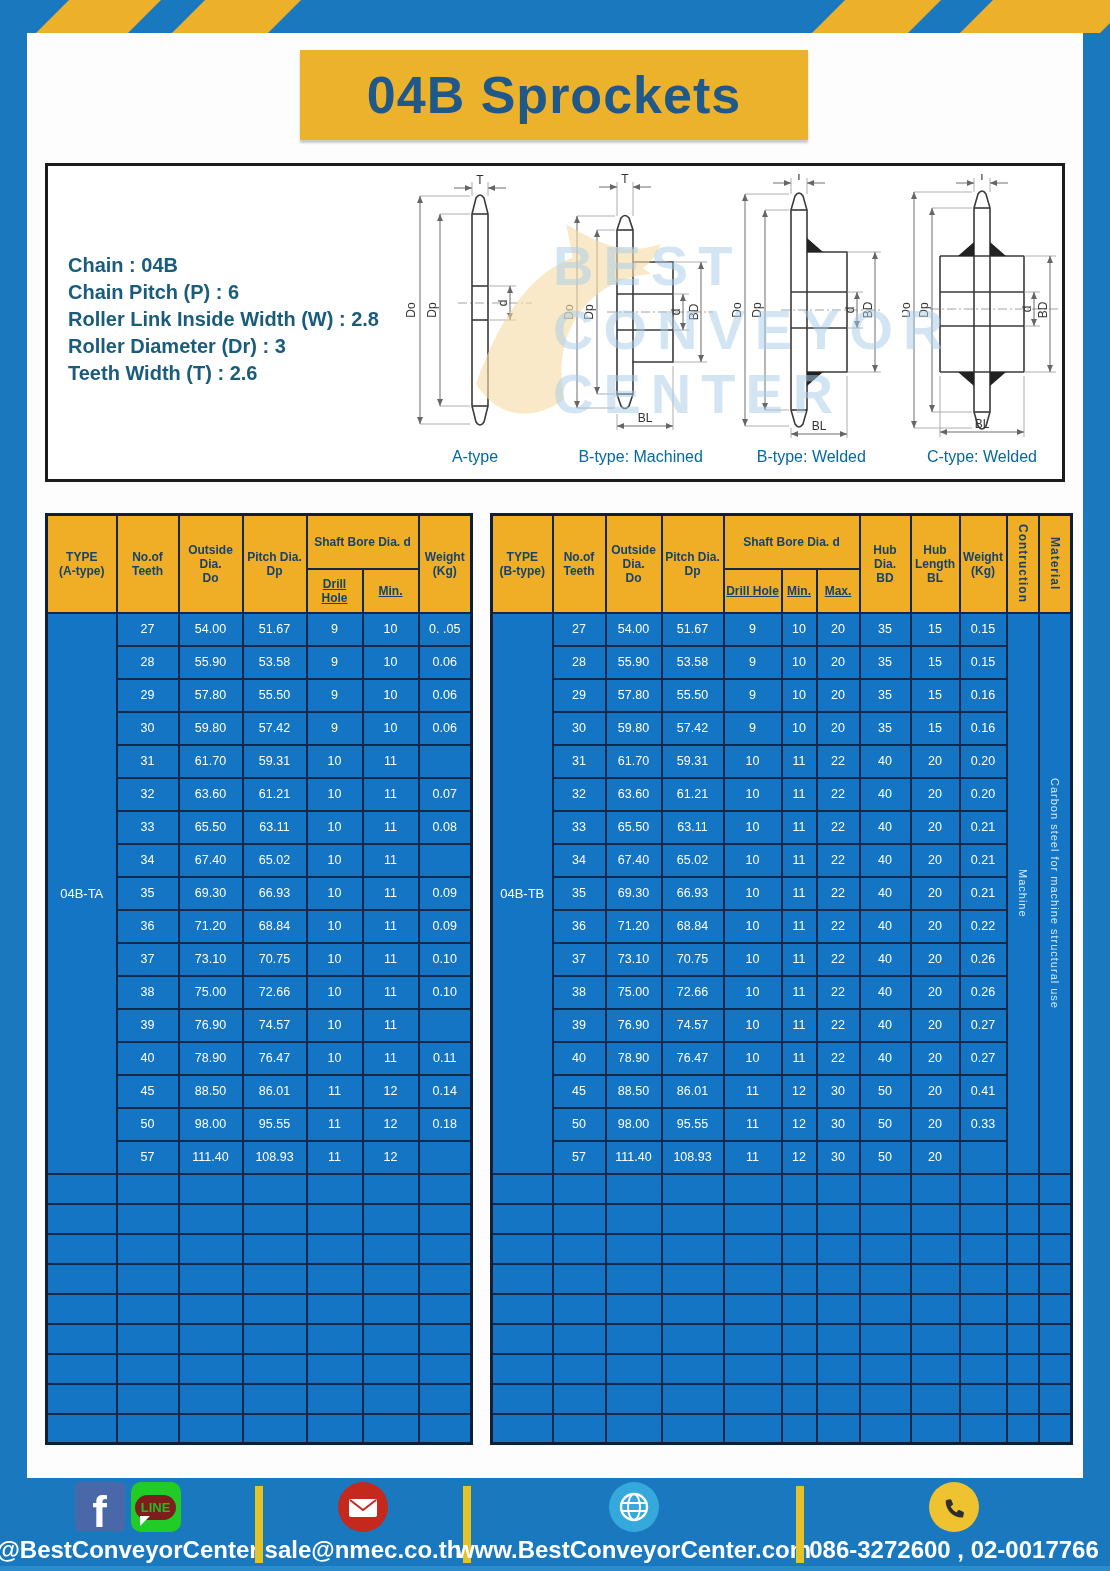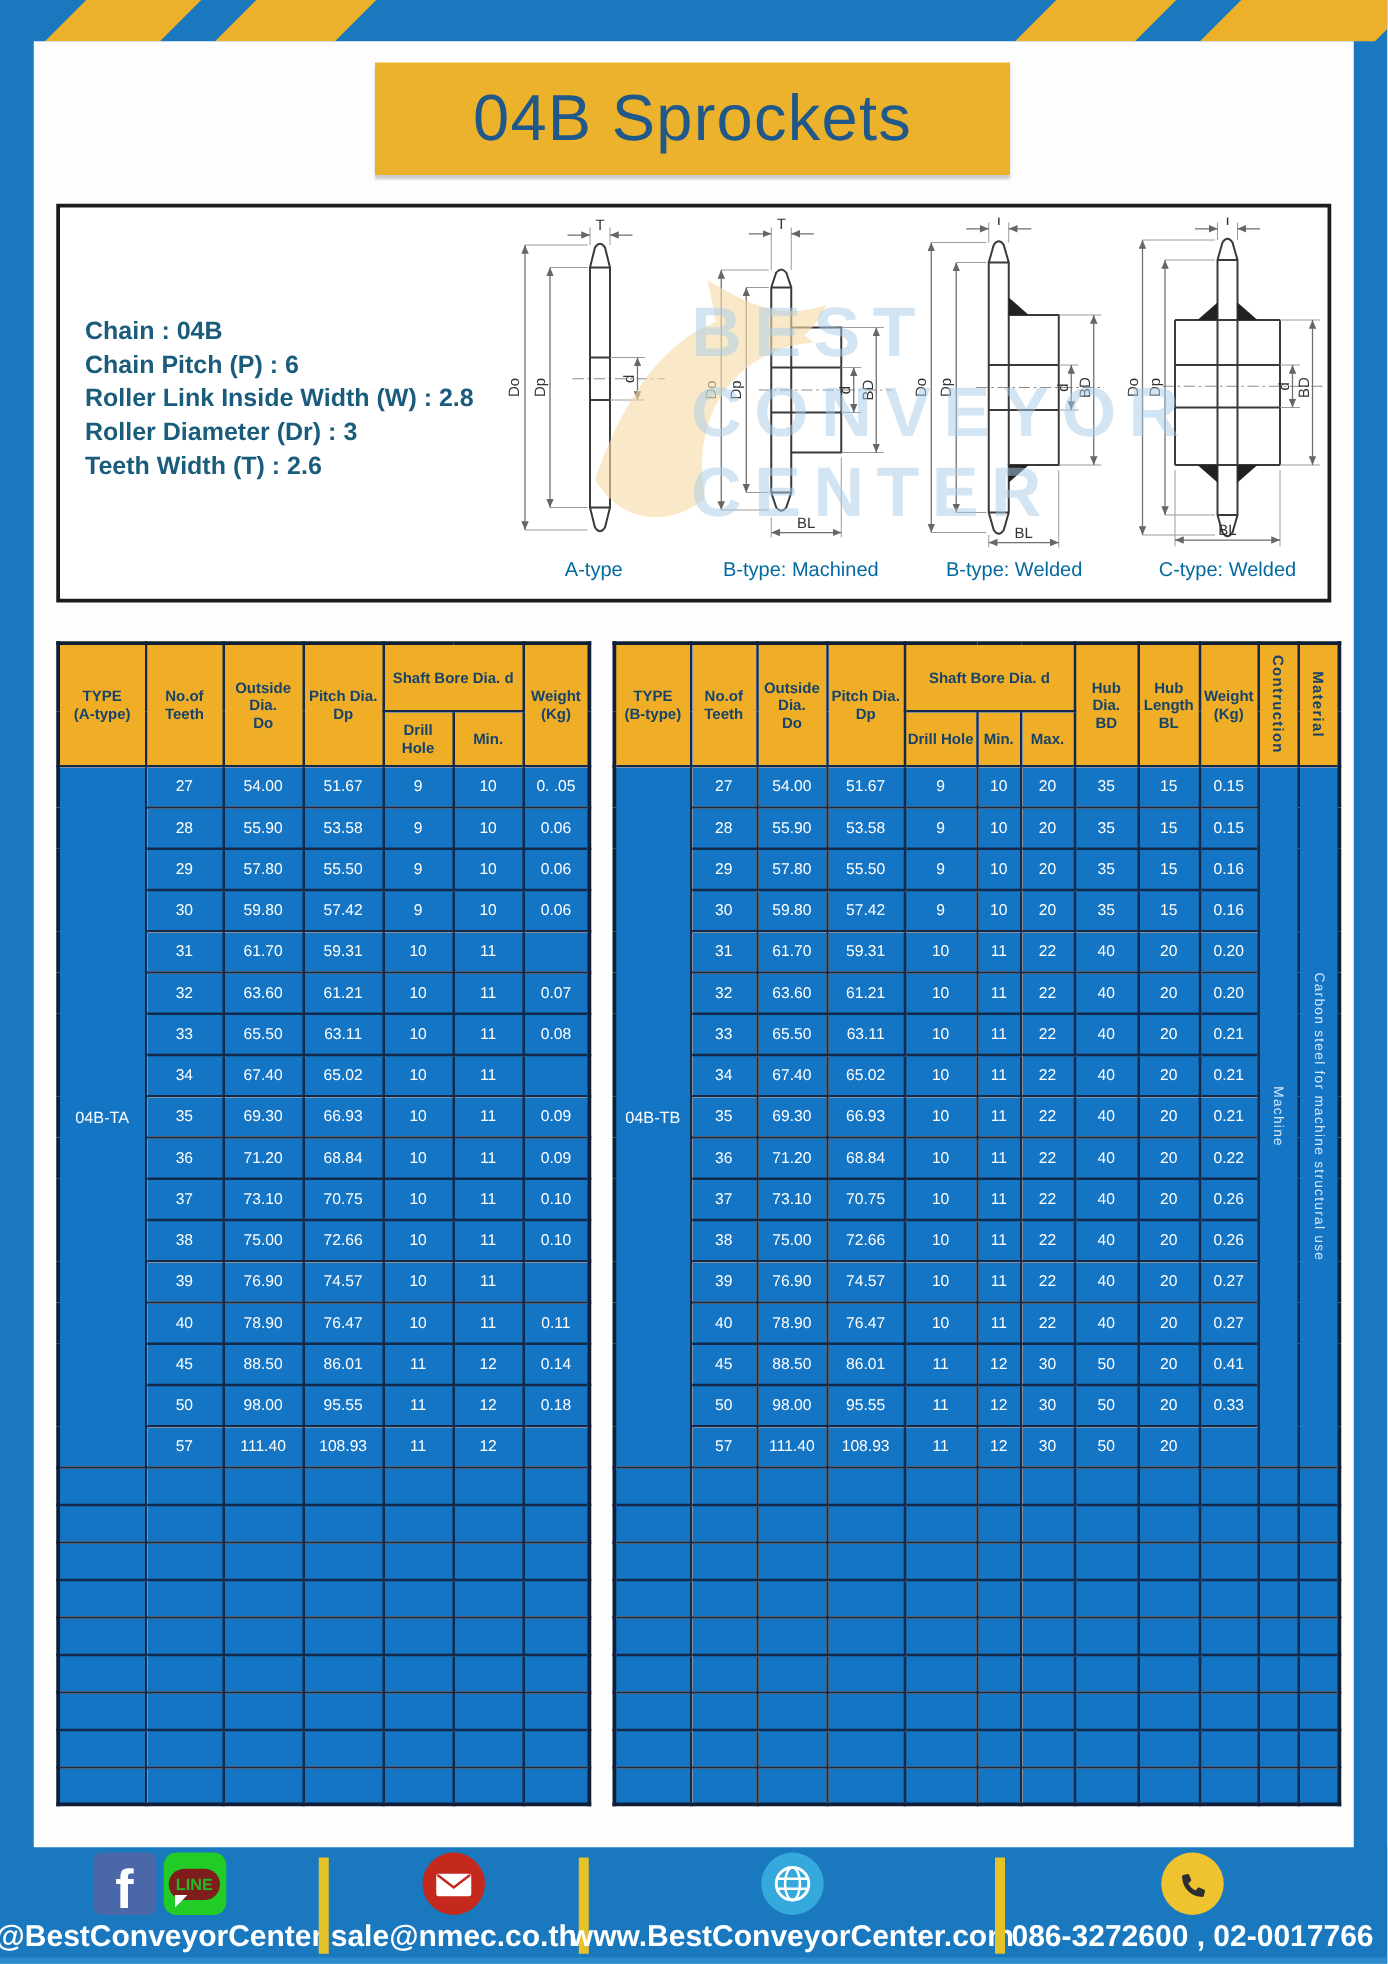--- a/index.html
+++ b/index.html
@@ -13,21 +13,21 @@
   .s2 { left:188px; width:96px; }
   .s3 { left:828px; width:96px; }
   .s4 { left:976px; width:140px; }
 
   
   .paper { position:absolute; left:27px; top:33px; width:1056px; height:1445px; background:#FDFDFD; }
 
   .title-banner { position:absolute; left:273px; top:17px; width:508px; height:90px;
     background:#EDB22B; display:flex; align-items:center; justify-content:center;
     box-shadow:0 3px 2px rgba(110,110,110,.35); }
-  .title-banner h1 { font-size:52px; font-weight:normal; color:#20588A; letter-spacing:1px; }
+  .title-banner h1 { font-size:52px; font-weight:bold; color:#20588A; letter-spacing:1px; }
 
   
   .spec-panel { position:absolute; left:18px; top:130px; width:1020px; height:319px;
     background:#fff; border:3px solid #1c1c1c; }
   .spec-lines { position:absolute; left:20px; top:86px; z-index:3; }
   .spec-lines div { font-size:20px; font-weight:bold; color:#1A5C7C; line-height:27px; }
 
   .figures { position:absolute; left:352px; top:8px; width:662px; height:300px; display:flex;
     justify-content:space-between; z-index:1; }
   .fig { display:flex; flex-direction:column; align-items:center; }
@@ -42,21 +42,21 @@
   .watermark { position:absolute; left:505px; top:68px; z-index:2; opacity:.5; pointer-events:none; }
   .watermark div { font-size:56px; font-weight:bold; letter-spacing:10px; line-height:64px; color:#A9CDE9; }
   .wm-shape { position:absolute; left:398px; top:28px; z-index:2; opacity:.6; pointer-events:none; }
 
   
   .tables { position:absolute; left:18px; top:480px; width:1022px; display:flex; gap:17px; }
   table { border-collapse:collapse; table-layout:fixed; border:3px solid #101F38; }
   th, td { border:2px solid #12294A; text-align:center; vertical-align:middle; overflow:hidden; }
   thead th { background:#EFAE25; color:#17436B; font-size:12px; font-weight:bold; white-space:pre-line; padding:2px 1px; }
   .hrow1 th { height:54px; }
-  .hrow2 th { height:44px; }
+  .hrow2 th { height:44px;text-decoration:underline; }
   tbody td { background:#1475C5; color:#FFF; font-size:12.5px; height:33px; }
   tbody tr.empty-row td { height:30px; }
   td.type-cell { font-size:13px; }
   th.vert-head { writing-mode:vertical-rl; padding:4px 0; letter-spacing:1px; }
   td.vert-val { writing-mode:vertical-rl; font-size:11px; color:#D9E9F8; letter-spacing:1px; }
   .tbl-a { width:425px; }
   .tbl-b { width:580px; }
 
   
   .footer { position:absolute; left:0; top:1478px; width:1110px; height:93px; background:#1A78BE;

